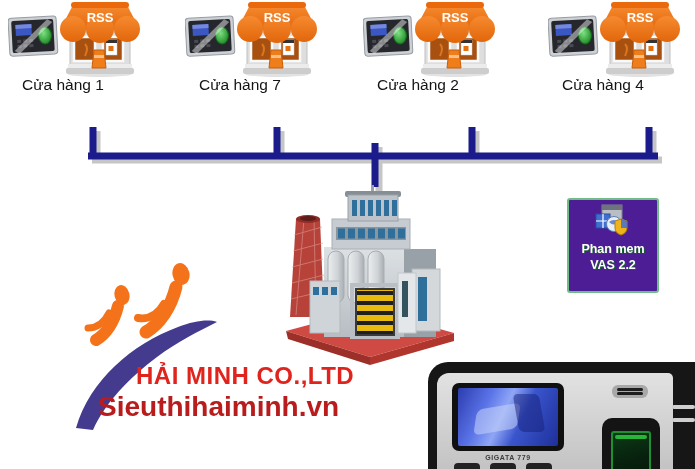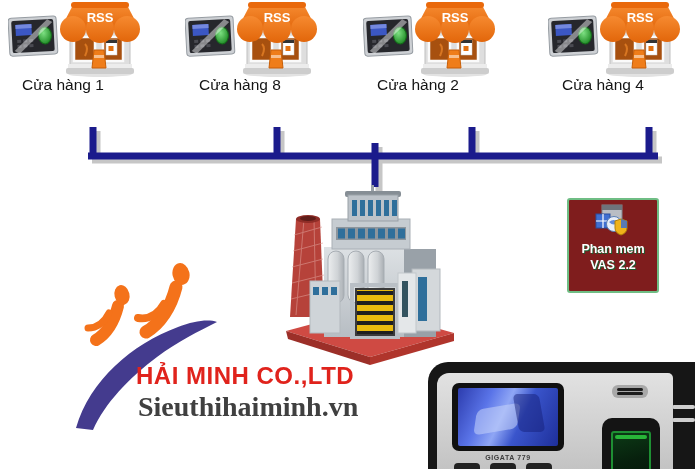--- a/index.html
+++ b/index.html
@@ -9,31 +9,31 @@
 
   
   .store-group{position:absolute;top:0;width:160px;height:98px;}
   .terminal-svg{position:absolute;left:0;top:14px;}
   .shop-svg{position:absolute;left:50px;top:0;}
   .store-label{position:absolute;left:14px;top:76px;width:156px;text-align:left;
                font-size:15.5px;color:#141414;}
 
   
   #sw-icon{position:absolute;left:567px;top:198px;width:92px;height:95px;
-           background:#7f1d1d;border:2px solid #6fbd84;border-radius:3px;box-sizing:border-box;
+           background:#4c1d95;border:2px solid #6fbd84;border-radius:3px;box-sizing:border-box;
            text-align:center;cursor:pointer;}
   #sw-icon .app{margin-top:3px;}
   .sw-line{font-size:12.5px;font-weight:bold;color:#ffffff;line-height:16px;
            text-shadow:1px 1px 0 #1a5e30;}
 
   
   #company-name{position:absolute;left:136px;top:362px;font-size:24px;font-weight:bold;
                 color:#e0231c;letter-spacing:.5px;}
-  #website-name{position:absolute;left:98px;top:391px;font-family:Liberation Serif, serif;
-                font-size:28px;font-weight:bold;color:#404040;margin-left:40px;}
+  #website-name{position:absolute;left:98px;top:391px;font-family:Liberation Sans, sans-serif;
+                font-size:28px;font-weight:bold;color:#b91c1c;}
 
   
   #fpdevice{position:absolute;left:428px;top:362px;width:267px;height:107px;}
   #fp-outer{position:absolute;left:0;top:0;width:290px;height:150px;background:#161616;
             border-radius:20px 10px 0 0;}
   #fp-silver{position:absolute;left:9px;top:11px;width:236px;height:140px;
              background:linear-gradient(#e2e2e2,#b5b5b5);border-radius:12px 5px 0 0;}
   #fp-bezel{position:absolute;left:24px;top:21px;width:112px;height:68px;background:#101010;
             border-radius:7px;}
   #fp-screen{position:absolute;left:6px;top:5px;width:100px;height:58px;border-radius:2px;overflow:hidden;
@@ -172,21 +172,21 @@
       <rect x="50.5" y="46" width="5" height="5" fill="#e2700f"></rect>
       <polygon points="36,50 46,50 48,68 34,68" fill="#ef7d1a" stroke="#c85f08"></polygon>
       <rect x="36" y="55" width="10" height="3" fill="#ffffff" opacity=".5"></rect>
       <polygon points="2,30 15,5 69,5 82,30" fill="url(#awnGrad)"></polygon>
       <circle cx="15" cy="29" r="13" fill="url(#awnGrad)"></circle>
       <circle cx="42" cy="29" r="14" fill="url(#awnGrad)"></circle>
       <circle cx="69" cy="29" r="13" fill="url(#awnGrad)"></circle>
       <rect x="13" y="2" width="58" height="6" rx="3" fill="#e9690c"></rect>
       <text x="42" y="22" text-anchor="middle" font-size="13" font-weight="bold" fill="#ffffff">RSS</text>
     </svg>
-    <div class="store-label">Cửa hàng 8</div>
+    <div class="store-label">Cửa hàng 7</div>
   </div>
 
   <div class="store-group" style="left:363px">
     <svg class="terminal-svg" width="52" height="46" viewBox="0 0 52 46">
       <g transform="rotate(-3 26 23)">
         <rect x="1" y="3" width="48" height="38" rx="3" fill="#cdd0d4" stroke="#979da3"></rect>
         <rect x="4" y="6" width="42" height="32" rx="2" fill="#26272c"></rect>
         <rect x="8" y="10" width="16" height="11" fill="#3b57c4"></rect>
           <rect x="8" y="10" width="16" height="4" fill="#7488de"></rect>
         <g fill="#4a4b52">

